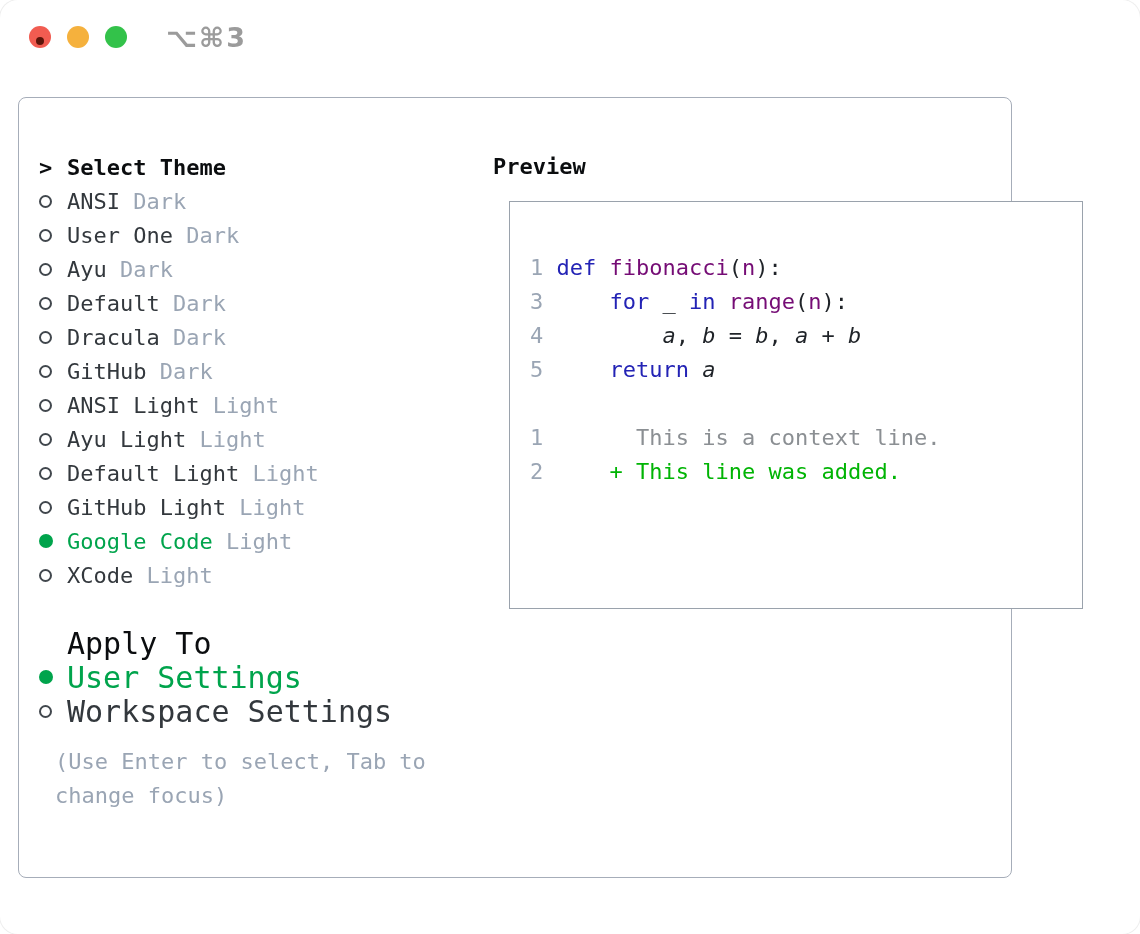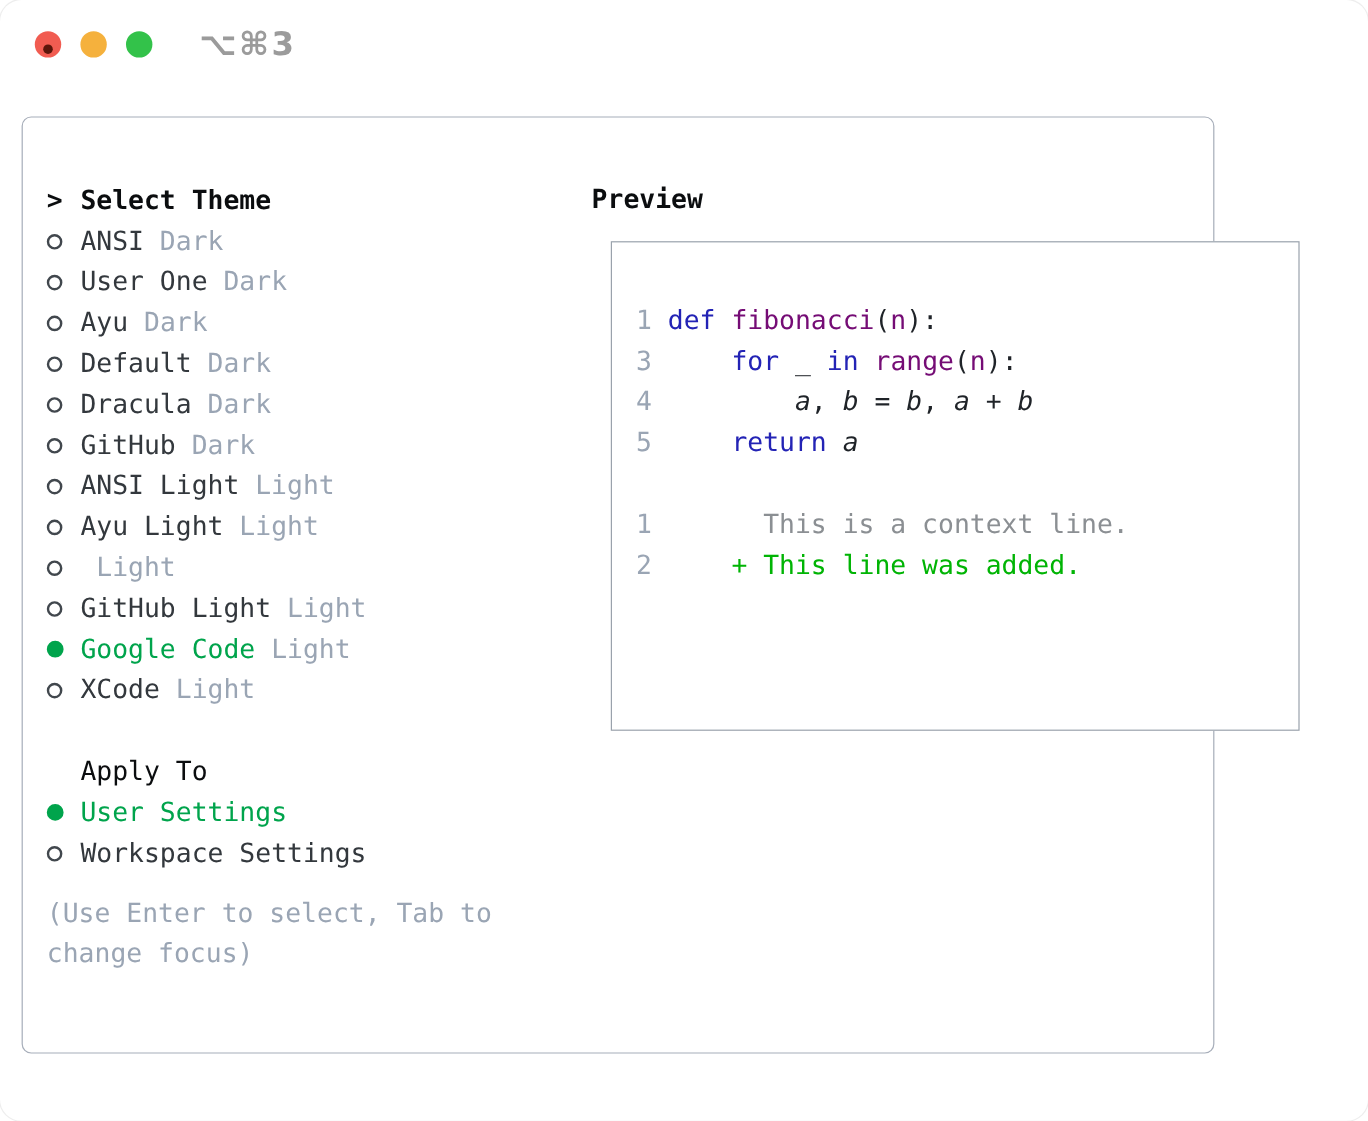--- a/index.html
+++ b/index.html
@@ -36,23 +36,23 @@
   .row{display:flex;align-items:center;height:34px;white-space:pre;}
   .icon-col{width:28px;flex:0 0 28px;display:flex;align-items:center;}
   .menu{position:absolute;left:20px;top:52px;font-size:22px;color:var(--menu-text);}
   .menu-header .hdr{font-weight:700;color:var(--header-text);}
   .cursor-glyph{font-weight:700;color:var(--header-text);font-size:22px;}
   .radio{width:13px;height:13px;border-radius:50%;border:2px solid var(--circle-outline);box-sizing:border-box;}
   .option.selected .radio{background:var(--accent-green);border-color:var(--accent-green);width:14px;height:14px;}
   .option.selected .opt-label{color:var(--accent-green);}
   .opt-variant{color:var(--muted);margin-left:1ch;}
   .subheader{margin-left:28px;color:var(--header-text);}
-  .apply{position:absolute;left:20px;top:528px;font-size:22px;color:var(--menu-text);}
+  .apply{position:absolute;left:20px;top:528px;font-size:30px;color:var(--menu-text);}
   .hint{
-    position:absolute;left:20px;top:647px;width:430px;
+    position:absolute;left:36px;top:647px;width:430px;
     font-size:22px;line-height:34px;color:var(--muted);
   }
   
   .preview-title{
     position:absolute;left:474px;top:52px;height:34px;line-height:34px;
     font-size:22px;font-weight:700;color:var(--header-text);
   }
   .preview-box{
     position:absolute;left:490px;top:103px;width:574px;height:408px;
     border:1.5px solid var(--preview-border);background:#fff;box-sizing:border-box;
@@ -126,21 +126,21 @@
     <span class="opt-label">ANSI Light</span><span class="opt-variant">Light</span>
   </div>
 
   <div class="row option">
     <span class="icon-col"><span class="radio"></span></span>
     <span class="opt-label">Ayu Light</span><span class="opt-variant">Light</span>
   </div>
 
   <div class="row option">
     <span class="icon-col"><span class="radio"></span></span>
-    <span class="opt-variant">Light</span>
+    <span class="opt-label">Default Light</span><span class="opt-variant">Light</span>
   </div>
 
   <div class="row option">
     <span class="icon-col"><span class="radio"></span></span>
     <span class="opt-label">GitHub Light</span><span class="opt-variant">Light</span>
   </div>
 
   <div class="row option selected">
     <span class="icon-col"><span class="radio"></span></span>
     <span class="opt-label">Google Code</span><span class="opt-variant">Light</span>

